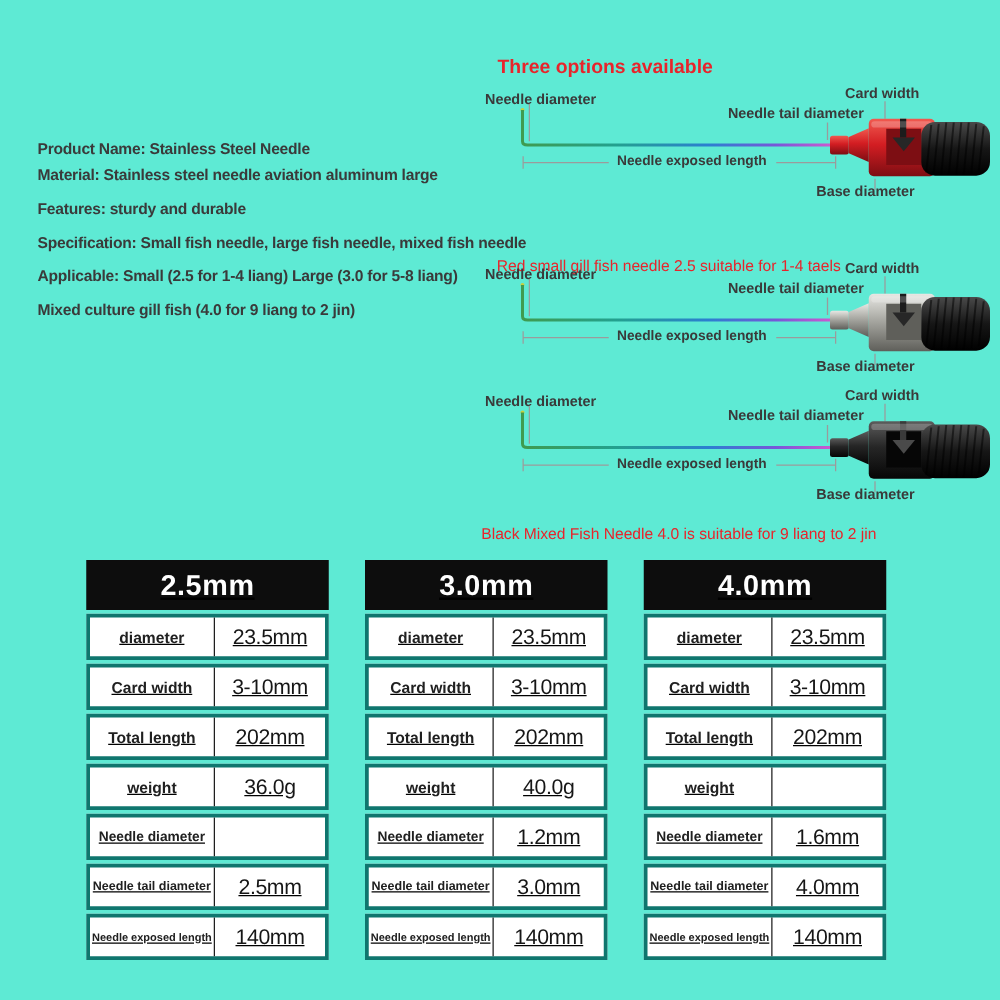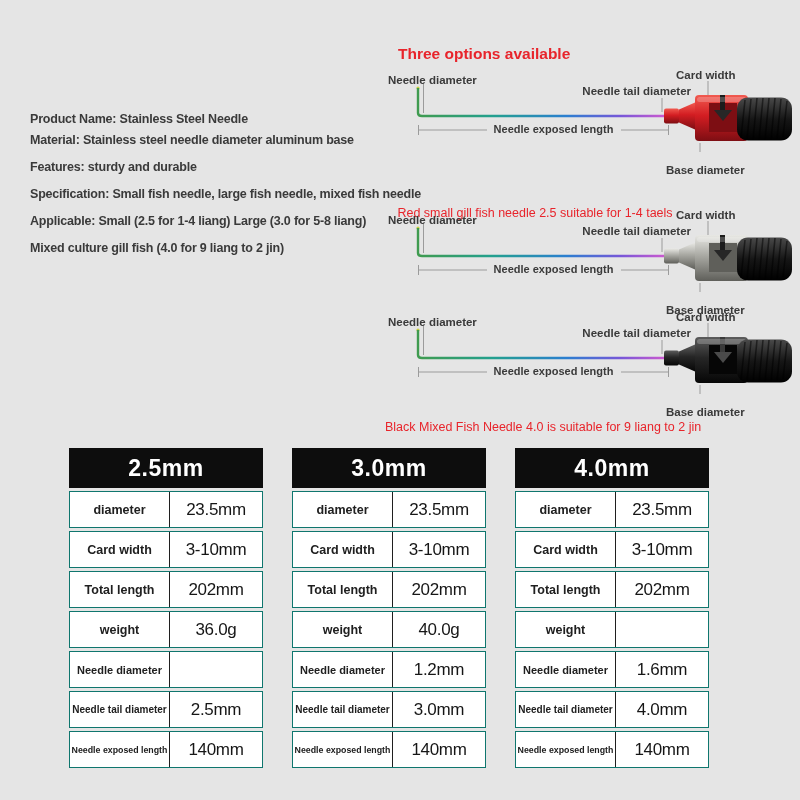--- a/index.html
+++ b/index.html
@@ -1,60 +1,60 @@
 <!DOCTYPE html>
 <html><head>
 <meta charset="utf-8">
 <style>
   html,body{margin:0;padding:0;background:#fff;}
-  .canvas{position:relative;width:800px;height:800px;background:#e5e5e5;
+  .canvas{position:relative;width:800px;height:800px;background:#5eead4;
           font-family:"Liberation Sans",sans-serif;overflow:hidden;}
 
   .title{position:absolute;left:398px;top:45px;font-size:15.5px;font-weight:bold;
          color:#e8242b;white-space:nowrap;}
 
   .info-line{position:absolute;left:30px;font-size:12.5px;font-weight:bold;
              color:#3a3a3a;letter-spacing:-0.2px;white-space:nowrap;}
 
   .diagram{position:absolute;left:385px;width:415px;height:100px;}
   .dsvg{position:absolute;left:0;top:0;}
   .dlabel{position:absolute;font-size:11.5px;font-weight:bold;color:#3a3a3a;white-space:nowrap;}
   .lbl-needle-diameter{left:3px;top:6px;}
   .lbl-card-width{left:291px;top:1px;}
   .lbl-tail-diameter{right:109px;top:17px;}
   .lbl-exposed{left:103px;top:55px;width:131px;text-align:center;font-size:11px;}
-  .lbl-base{left:281px;top:80px;margin-top:16px;}
+  .lbl-base{left:268px;top:80px;}
 
   .caption{position:absolute;left:385px;width:300px;text-align:center;
            font-size:12.5px;font-weight:normal;color:#e8242b;white-space:nowrap;margin-top:24px;}
 
-  .spec-table{position:absolute;top:448px;width:194px;}
+  .spec-table{position:absolute;top:448px;width:194px;text-decoration:underline;}
   .spec-header{height:40px;background:#0d0d0d;color:#ffffff;font-size:23px;font-weight:bold;
                display:flex;align-items:center;justify-content:center;letter-spacing:0.5px;}
-  .spec-row{display:flex;height:37px;margin-top:3px;border:1px solid #0f766e;
+  .spec-row{display:flex;height:37px;margin-top:3px;border:3px solid #0f766e;
             box-sizing:border-box;background:#fff;}
   .spec-label{width:100px;border-right:1px solid #1f1f1f;box-sizing:border-box;
               display:flex;align-items:center;justify-content:center;text-align:center;
               font-weight:bold;font-size:12.5px;color:#202020;}
   .spec-value{flex:1;display:flex;align-items:center;justify-content:center;
               font-size:17px;color:#161616;letter-spacing:-0.3px;}
   .spec-row:nth-child(6) .spec-label{font-size:11px;}
   .spec-row:nth-child(7) .spec-label{font-size:10px;}
   .spec-row:nth-child(8) .spec-label{font-size:8.8px;}
 </style>
 </head>
 <body>
 
 <div class="canvas">
 
   <div class="title">Three options available</div>
 
   <div>
     <div class="info-line" style="top:112px">Product Name: Stainless Steel Needle</div>
-    <div class="info-line" style="top:133px">Material: Stainless steel needle diameter aluminum base</div>
+    <div class="info-line" style="top:133px">Material: Stainless steel needle aviation aluminum large</div>
     <div class="info-line" style="top:160px">Features: sturdy and durable</div>
     <div class="info-line" style="top:187px">Specification: Small fish needle, large fish needle, mixed fish needle</div>
     <div class="info-line" style="top:214px">Applicable: Small (2.5 for 1-4 liang) Large (3.0 for 5-8 liang)</div>
     <div class="info-line" style="top:241px">Mixed culture gill fish (4.0 for 9 liang to 2 jin)</div>
   </div>
 
   <div class="diagram" style="top:68px">
     <svg class="dsvg" width="415" height="100" viewBox="0 0 415 100">
       <defs>
         <linearGradient id="needleG0" gradientUnits="userSpaceOnUse" x1="33" y1="0" x2="280" y2="0">

